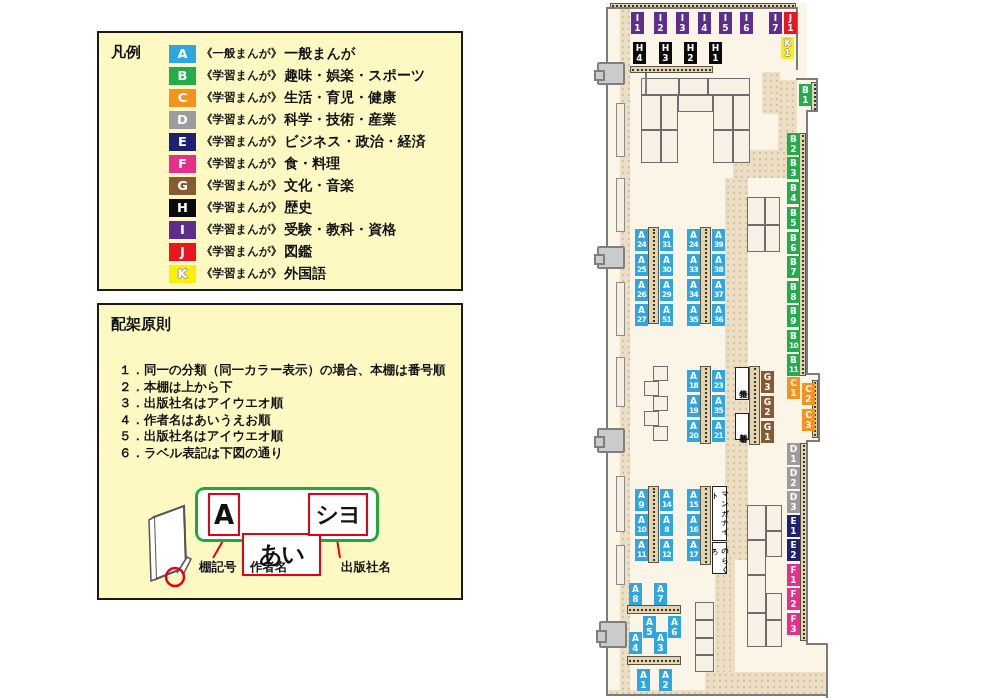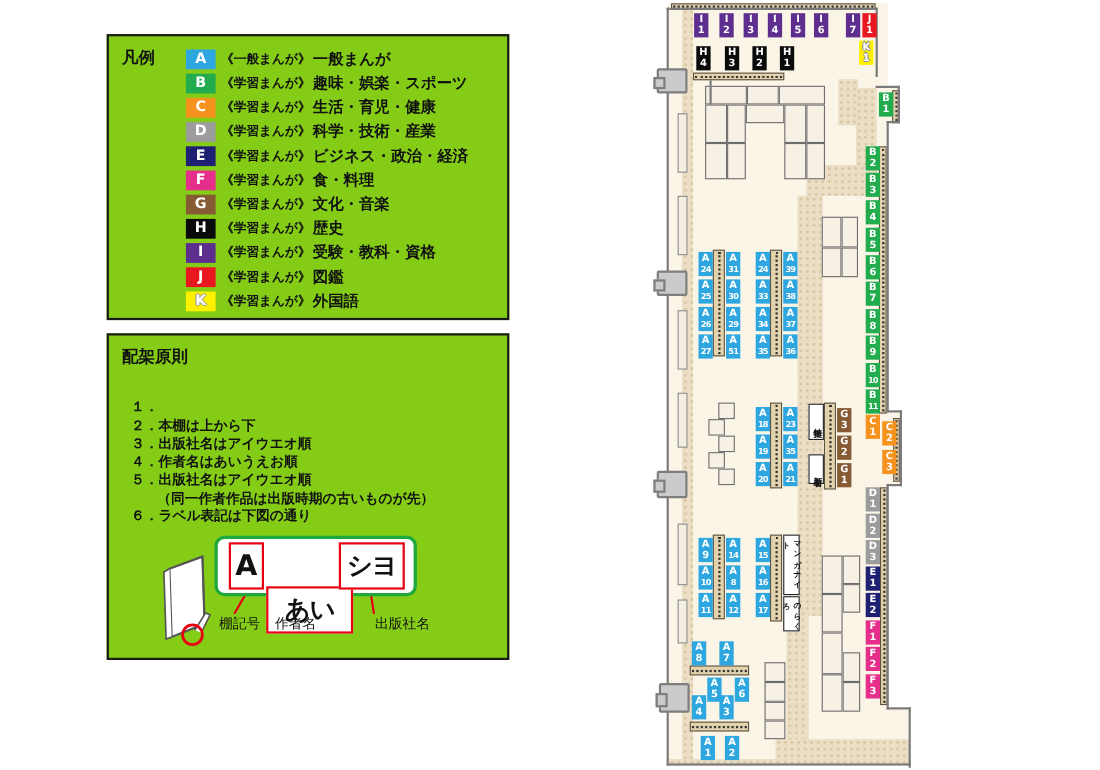--- a/index.html
+++ b/index.html
@@ -1,20 +1,20 @@
 <!DOCTYPE html>
 <html><head>
 <meta charset="utf-8">
 <style>
   html,body{margin:0;padding:0;background:#fff;width:1000px;height:700px;overflow:hidden;
     font-family:"DejaVu Sans",sans-serif;}
   #stage{position:relative;width:1000px;height:700px;background:#fff;}
 
   
-  .infobox{position:absolute;background:#84cc16;border:2px solid #1a1a1a;box-sizing:border-box;}
+  .infobox{position:absolute;background:#fef9c3;border:2px solid #1a1a1a;box-sizing:border-box;}
   #legend-box{left:97px;top:31px;width:366px;height:260px;}
   #principles-box{left:97px;top:303px;width:366px;height:297px;}
   .box-title{position:absolute;left:12px;top:10px;font-weight:bold;font-size:15px;color:#111;}
   #legend-rows{position:absolute;left:70px;top:11px;}
   .lrow{display:flex;align-items:center;height:19px;margin-bottom:3px;}
   .chip{display:inline-block;width:27px;height:18px;line-height:18px;text-align:center;
         color:#fff;font-weight:bold;font-size:13px;margin-right:5px;flex:0 0 27px;}
   .chip.k-style{color:#fff;text-shadow:-1px 0 #9a9a9a,1px 0 #9a9a9a,0 -1px #9a9a9a,0 1px #9a9a9a;}
   .series{font-weight:bold;font-size:11.5px;color:#111;white-space:nowrap;}
   .cat{font-weight:bold;font-size:14px;color:#111;white-space:nowrap;margin-left:2px;}
@@ -27,21 +27,21 @@
 
   
   #diagram{position:absolute;left:0;top:0;width:362px;height:293px;pointer-events:none;}
   #label-box{position:absolute;left:96px;top:182px;width:184px;height:55px;
              border:3px solid #1fa83d;border-radius:9px;background:#fff;box-sizing:border-box;}
   .seg{position:absolute;top:3px;height:43px;border:2px solid #e60012;box-sizing:border-box;
        display:flex;align-items:center;justify-content:center;font-weight:bold;color:#111;background:#fff;}
   .seg-0{left:10px;width:32px;font-size:26px;}
   .seg-1{left:44px;width:79px;font-size:23px;letter-spacing:-1px;margin-top:40px;}
   .seg-2{left:110px;width:60px;font-size:23px;letter-spacing:-1px;}
-  .cap{position:absolute;top:254px;font-weight:normal;font-size:12.5px;color:#111;}
+  .cap{position:absolute;top:254px;font-weight:bold;font-size:12.5px;color:#111;}
   .cap-0{left:100px;} .cap-1{left:151px;} .cap-2{left:214px;margin-left:28px;}
 
   
   #map-layer{position:absolute;left:0;top:0;width:1000px;height:700px;}
   .floor{position:absolute;background:#fbf5e8;}
   .corridor{position:absolute;background-color:#ebdec5;
      background-image:radial-gradient(#d5c39c 1px,rgba(0,0,0,0) 1.3px);background-size:6px 6px;}
   .strip{position:absolute;background:#e3d3ad;border:1px solid #5c5445;box-sizing:border-box;}
   .strip i{position:absolute;display:block;}
   .strip-v i{left:50%;top:1px;bottom:1px;width:0;border-left:2px dotted #333;margin-left:-1px;}
@@ -125,40 +125,40 @@
           <span class="cat">外国語</span>
         </div>
       </div>
   </div>
 
   <div class="infobox" id="principles-box">
     <div class="box-title">配架原則</div>
     <div id="rules">
         <div class="rrow" style="position: relative;">
           <span class="rnum">１．</span>
+          <span>同一の分類（同一カラー表示）の場合、本棚は番号順</span>
         </div>
         <div class="rrow" style="position: relative;">
           <span class="rnum">２．</span>
           <span>本棚は上から下</span>
         </div>
         <div class="rrow" style="position: relative;">
           <span class="rnum">３．</span>
           <span>出版社名はアイウエオ順</span>
         </div>
         <div class="rrow" style="position: relative;">
           <span class="rnum">４．</span>
           <span>作者名はあいうえお順</span>
         </div>
         <div class="rrow" style="position: relative;">
           <span class="rnum">５．</span>
           <span>出版社名はアイウエオ順</span>
         </div>
         <div class="rrow" style="position: relative;">
           <span class="rnum"></span>
-          <span class="rnote">（同一作者作品は出版時期の古いものが先）</span>
         </div>
         <div class="rrow" style="position: relative;">
           <span class="rnum">６．</span>
           <span>ラベル表記は下図の通り</span>
         </div>
       </div>
 
     <div id="diagram">
       <svg width="362" height="293" viewBox="0 0 362 293">
 

